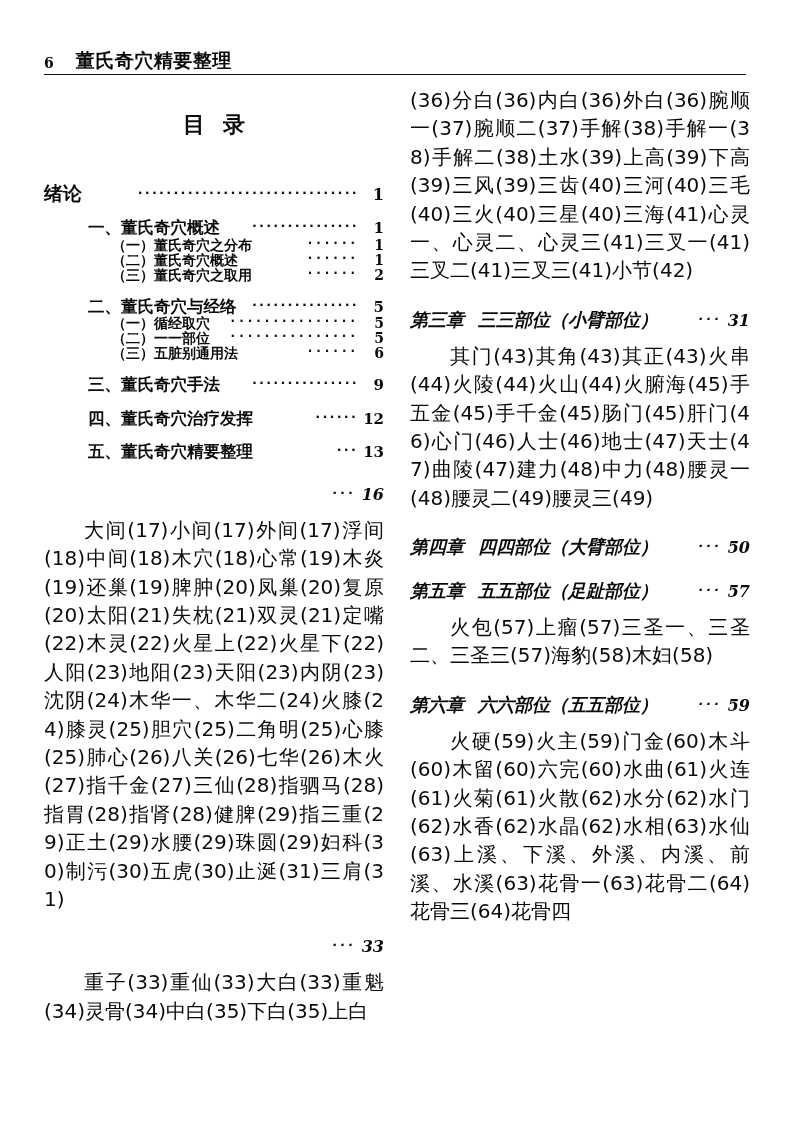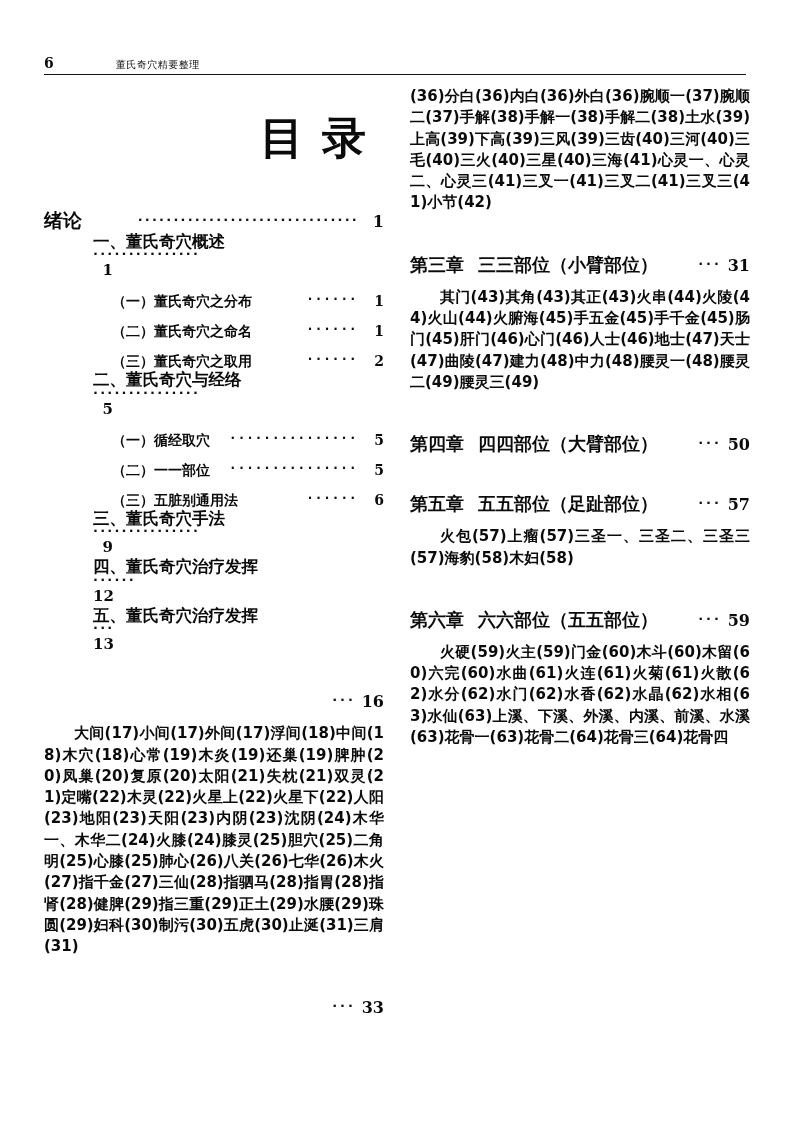--- a/index.html
+++ b/index.html
@@ -37,25 +37,24 @@
   }
   .folio {
     font-family: "DejaVu Serif", "Liberation Serif", serif;
     font-weight: bold;
     font-size: 14px;
     letter-spacing: 0;
     line-height: 1;
   }
   .book-title {
     font-family: "DejaVu Sans", "Liberation Sans", sans-serif;
-    font-weight: normal;
-    font-size: 10px;
+    font-weight: bold;
+    font-size: 19px;
     letter-spacing: 0.5px;
     line-height: 1;
-    margin-left: 40px;
   }
   .head-rule {
     position: absolute;
     top: 74px;
     left: 44px;
     right: 44px;
     height: 1px;
     background: #111;
   }
 
@@ -71,23 +70,23 @@
   }
   .col {
     width: 340px;
     flex: 0 0 340px;
   }
 
   
   .toc-title {
     font-family: "DejaVu Sans", "Liberation Sans", sans-serif;
     font-weight: bold;
-    font-size: 44px;
+    font-size: 22px;
     letter-spacing: 18px;
-    text-align: right;
+    text-align: center;
     margin: 26px 0 0 0;
     padding-left: 18px;
     line-height: 1.2;
   }
 
   
   .entry {
     display: flex;
     align-items: baseline;
     font-family: "DejaVu Sans", "Liberation Sans", sans-serif;
@@ -123,52 +122,52 @@
     font-size: 19px;
     font-weight: bold;
     margin-top: 46px;
     margin-bottom: 0;
   }
   .lvl-part .pageno { font-size: 16px; }
 
   .lvl-1 {              
     font-size: 16.5px;
     font-weight: bold;
-    margin-top: 4px;
+    margin-top: 17px;
     padding-left: 44px;
-    flex-direction: column;
   }
   .lvl-2 {              
     font-size: 14px;
     font-weight: bold;
-    margin-top: 16px;
+    margin-top: 1px;
     padding-left: 68px;
   }
   .lvl-2 .leader { letter-spacing: 4px; font-size: 12px; }
   .lvl-2 .pageno { font-size: 14px; }
 
   .lvl-chapter {        
     font-size: 18px;
     font-weight: bold;
-    margin-top: 42px;
+    margin-top: 26px;
     padding-left: 0;
+    font-style: italic;
   }
   .lvl-chapter .leader { letter-spacing: 3px; font-size: 13px; margin: 0 4px; }
   .lvl-chapter .pageno { font-size: 16px; min-width: 24px; }
 
   .chapter-label-wrap {
     display: flex;
     gap: 14px;
   }
 
   
   .points {
     font-family: "DejaVu Sans", "Liberation Sans", sans-serif;
-    font-size: 15px;
-    font-weight: bold;
+    font-size: 20px;
+    font-weight: normal;
     line-height: 1.42;
     letter-spacing: 0px;
     text-align: justify;
     text-align-last: left;
     margin-top: 13px;
     text-indent: 2em;
     word-break: break-all;
   }
   .points.cont {
     text-indent: 0;
@@ -204,21 +203,21 @@
         <span class="pageno">1</span>
       </div>
 
       <div class="entry lvl-2">
         <span class="label">（一）董氏奇穴之分布</span>
         <span class="leader">······</span>
         <span class="pageno">1</span>
       </div>
 
       <div class="entry lvl-2">
-        <span class="label">（二）董氏奇穴之命名</span>
+        <span class="label">（二）董氏奇穴概述</span>
         <span class="leader">······</span>
         <span class="pageno">1</span>
       </div>
 
       <div class="entry lvl-2">
         <span class="label">（三）董氏奇穴之取用</span>
         <span class="leader">······</span>
         <span class="pageno">2</span>
       </div>
 
@@ -252,37 +251,38 @@
         <span class="pageno">9</span>
       </div>
 
       <div class="entry lvl-1">
         <span class="label">四、董氏奇穴治疗发挥</span>
         <span class="leader">······</span>
         <span class="pageno">12</span>
       </div>
 
       <div class="entry lvl-1">
-        <span class="label">五、董氏奇穴治疗发挥</span>
+        <span class="label">五、董氏奇穴精要整理</span>
         <span class="leader">···</span>
         <span class="pageno">13</span>
       </div>
 
       <div class="entry lvl-chapter">
         <span class="leader">···</span>
         <span class="pageno">16</span>
       </div>
 
       <div class="points">大间(17)小间(17)外间(17)浮间(18)中间(18)木穴(18)心常(19)木炎(19)还巢(19)脾肿(20)凤巢(20)复原(20)太阳(21)失枕(21)双灵(21)定嘴(22)木灵(22)火星上(22)火星下(22)人阳(23)地阳(23)天阳(23)内阴(23)沈阴(24)木华一、木华二(24)火膝(24)膝灵(25)胆穴(25)二角明(25)心膝(25)肺心(26)八关(26)七华(26)木火(27)指千金(27)三仙(28)指驷马(28)指胃(28)指肾(28)健脾(29)指三重(29)正土(29)水腰(29)珠圆(29)妇科(30)制污(30)五虎(30)止涎(31)三肩(31)</div>
 
       <div class="entry lvl-chapter">
         <span class="leader">···</span>
         <span class="pageno">33</span>
       </div>
 
+      <div class="points">重子(33)重仙(33)大白(33)重魁(34)灵骨(34)中白(35)下白(35)上白</div>
 
     </div>
 
     <div class="col">
 
       <div class="points cont">(36)分白(36)内白(36)外白(36)腕顺一(37)腕顺二(37)手解(38)手解一(38)手解二(38)土水(39)上高(39)下高(39)三风(39)三齿(40)三河(40)三毛(40)三火(40)三星(40)三海(41)心灵一、心灵二、心灵三(41)三叉一(41)三叉二(41)三叉三(41)小节(42)</div>
 
       <div class="entry lvl-chapter">
         <span class="label chapter-label-wrap">
           <span>第三章</span>

